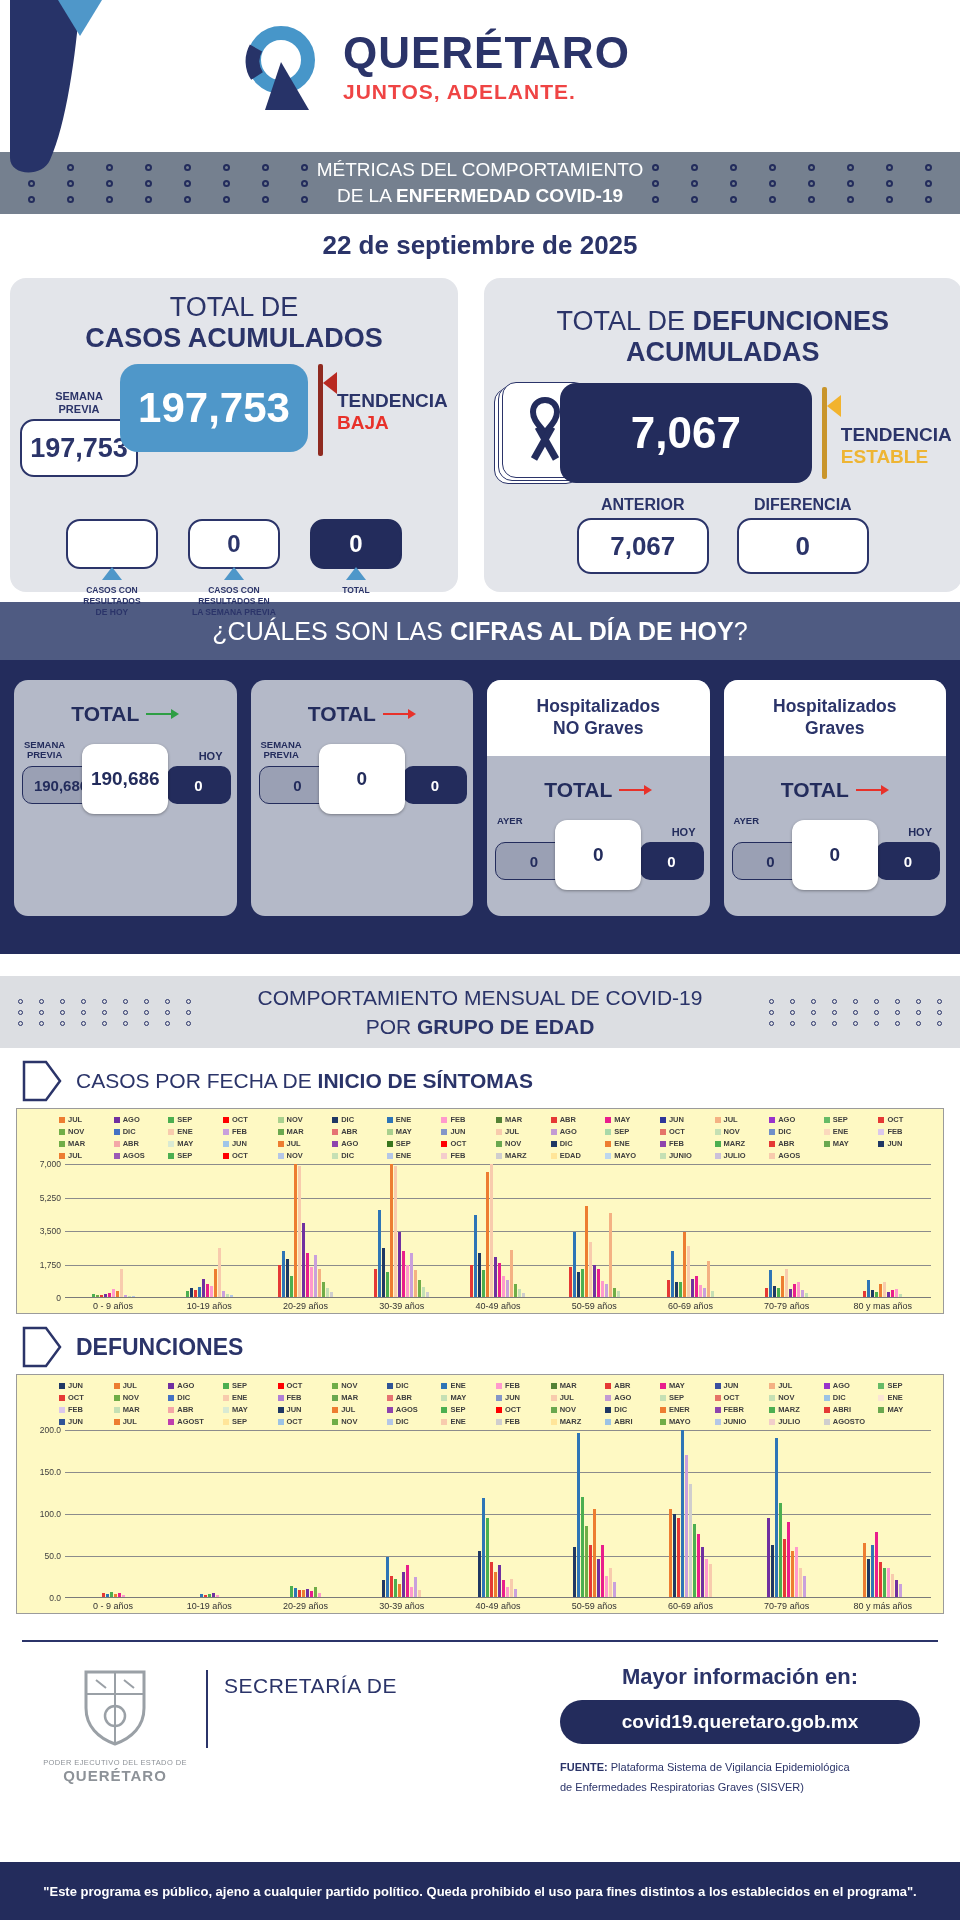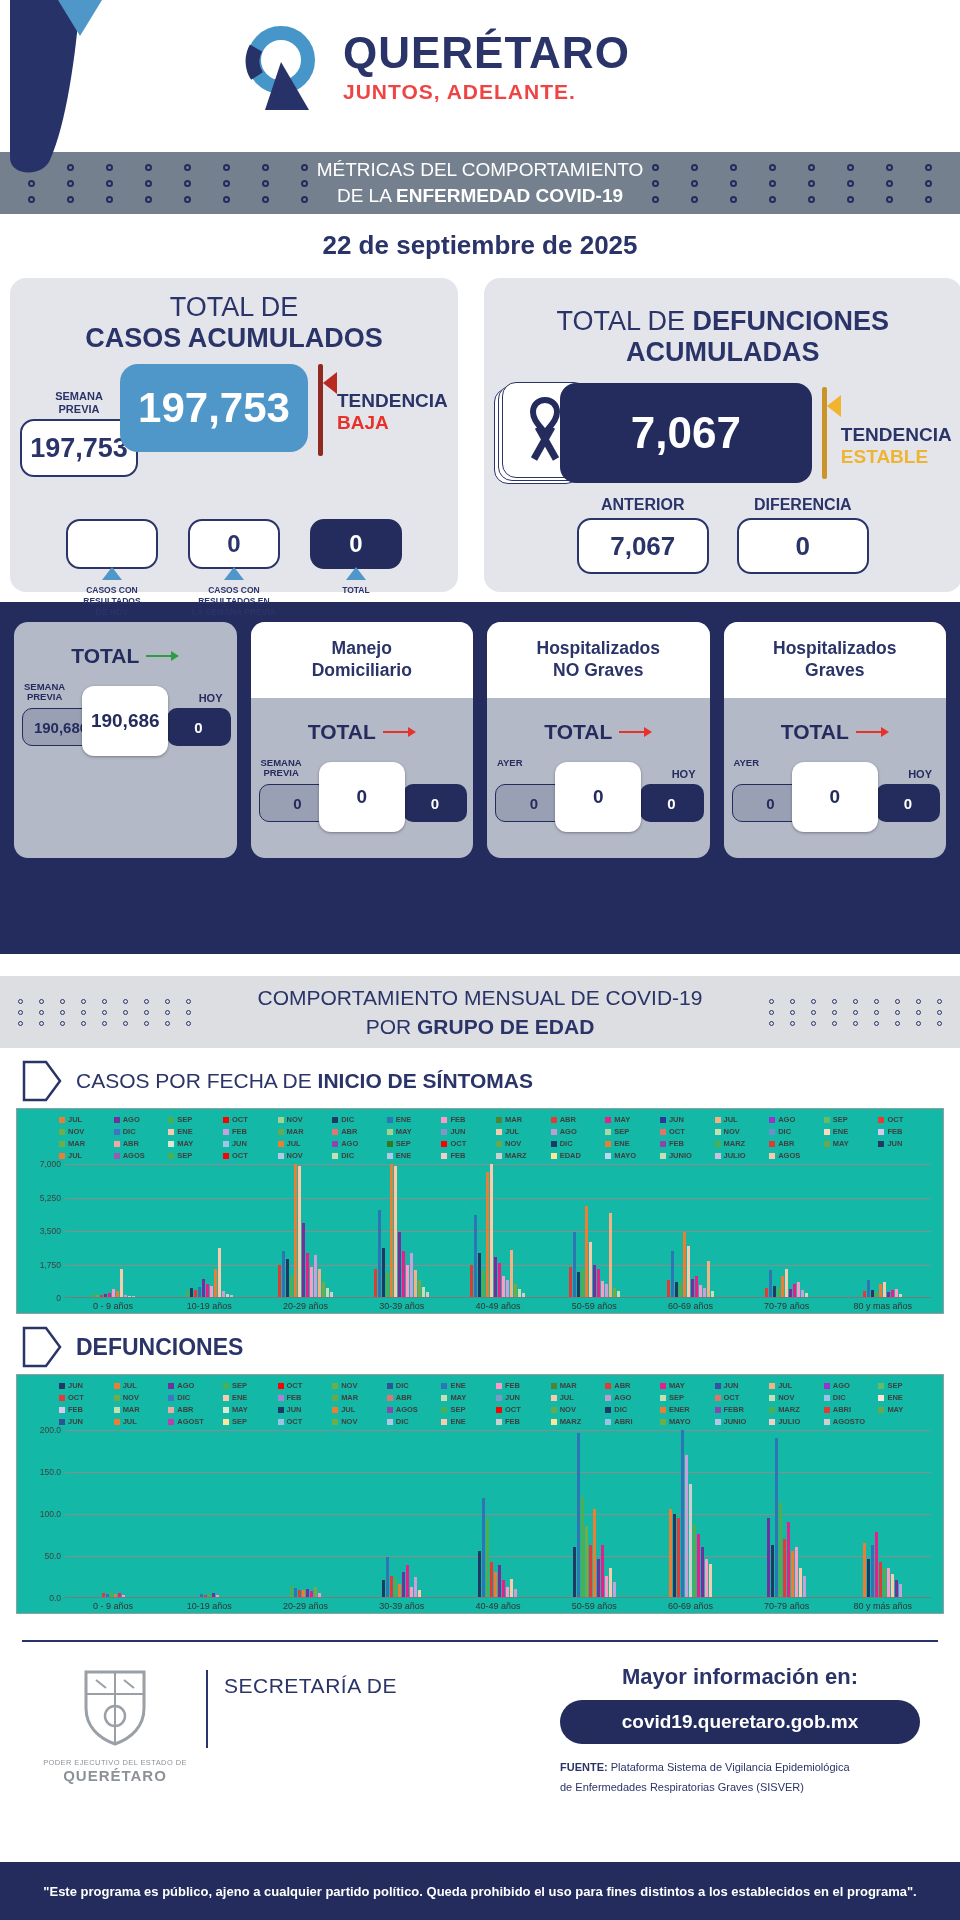--- a/index.html
+++ b/index.html
@@ -106,21 +106,21 @@
   .age-banner { background:#dcdee2; height:72px; display:flex; align-items:center; justify-content:space-between; padding:0 18px; }
   .age-title { text-align:center; font-size:21px; color:#2b3469; line-height:1.4; }
   .age-banner .dot { border-color:#2b3469; }
 
   
   .sec-title { display:flex; align-items:center; gap:14px; padding:16px 0 6px 22px; height:56px; }
   .sec-title .txt { font-size:21px; color:#2b3469; }
   .sec-title.deaths .txt { font-size:23px; font-weight:bold; }
 
   
-  .chart-box { border:1.5px solid #9b9b9b; background:#14b8a6; margin:4px 16px 0 16px; padding:4px 8px 2px 8px; }
+  .chart-box { border:1.5px solid #9b9b9b; background:#fef9c3; margin:4px 16px 0 16px; padding:4px 8px 2px 8px; }
   .legend { display:grid; grid-template-columns:repeat(16, 1fr); row-gap:3px; padding:2px 2px 4px 34px; }
   .legend .leg-item { display:flex; align-items:center; gap:3px; font-size:7.5px; font-weight:bold; color:#404040; white-space:nowrap; }
   .legend .sw { width:6px; height:6px; flex:none; }
   .plot-wrap { position:relative; margin-left:40px; margin-right:4px; }
   .plot { position:relative; width:100%; }
   .gridline { position:absolute; left:0; right:0; height:1px; background:#8c8c8c; }
   .ylab { position:absolute; right:100%; margin-right:4px; transform:translateY(-50%); font-size:8.5px; color:#404040; white-space:nowrap; }
   .groups { position:absolute; left:0; right:0; top:0; bottom:0; display:flex; }
   .bar-group { flex:1; display:flex; align-items:flex-end; justify-content:center; gap:1px; border-bottom:1.5px solid #7a7a7a; padding:0 3px; }
   .bar { width:3px; flex:none; }
@@ -315,44 +315,43 @@
       </div>
       <div class="ant-col">
         <div class="ant-label">DIFERENCIA</div>
         <div class="white-box ant-box">0</div>
       </div>
     </div>
   </div>
 </div>
 
 <div class="cifras">
+  <div class="cifras-head">
+    <span><span>¿CUÁLES SON LAS </span><b>CIFRAS AL DÍA DE HOY</b><span>?</span></span>
+  </div>
   <div class="cifras-cards" id="cifrasCards">
       <div class="ccard">
     <div class="ccard-body">
       <div class="total-row">
         <span class="total-label">TOTAL</span>
         <svg width="34" height="12" viewBox="0 0 34 12">
           <line x1="1" y1="6" x2="26" y2="6" stroke="#2e9e44" stroke-width="2"></line>
           <polygon points="26,1 34,6 26,11" fill="#2e9e44"></polygon>
         </svg>
       </div>
       <div class="pills">
         <div class="pill-label-left">SEMANA<br>PREVIA</div>
         <div class="pill-label-right">HOY</div>
         <div class="pill pill-gray">190,686</div>
         <div class="pill pill-navy">0</div>
         <div class="pill pill-white">190,686</div>
       </div>
     </div>
       </div>
       <div class="ccard">
-    <div class="ccard-top">
-      <div>Manejo</div>
-          <div>Domiciliario</div>
-    </div>
     <div class="ccard-body">
       <div class="total-row">
         <span class="total-label">TOTAL</span>
         <svg width="34" height="12" viewBox="0 0 34 12">
           <line x1="1" y1="6" x2="26" y2="6" stroke="#e8312a" stroke-width="2"></line>
           <polygon points="26,1 34,6 26,11" fill="#e8312a"></polygon>
         </svg>
       </div>
       <div class="pills">
         <div class="pill-label-left">SEMANA<br>PREVIA</div>

